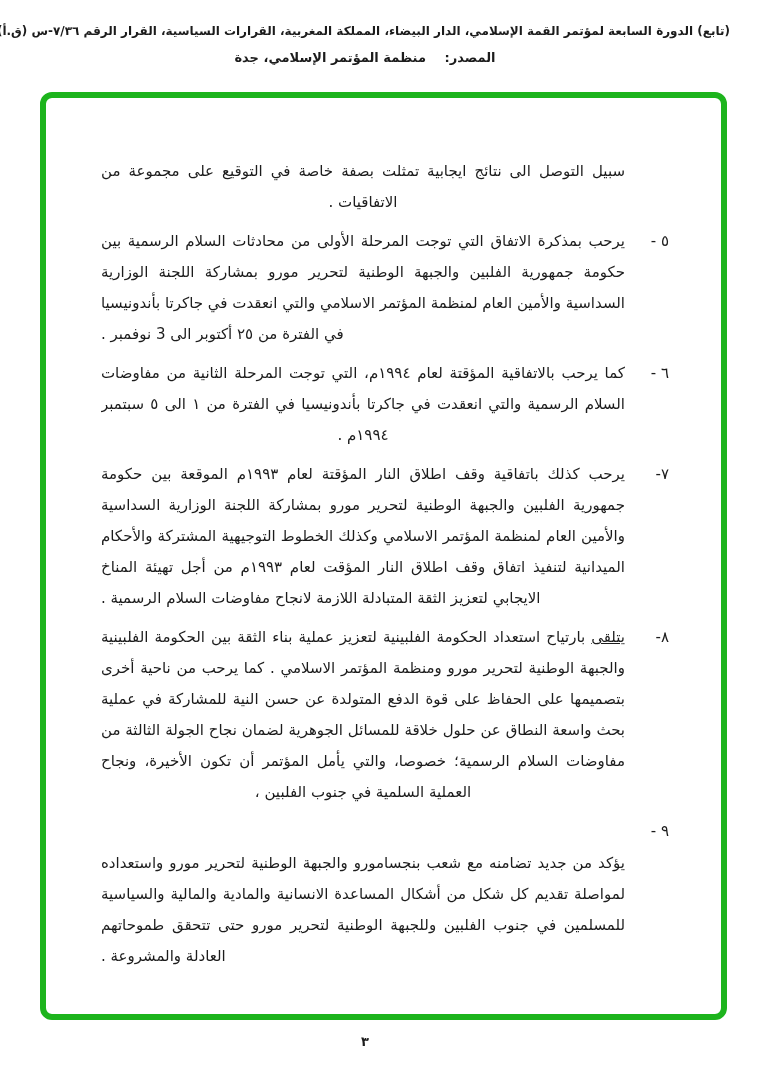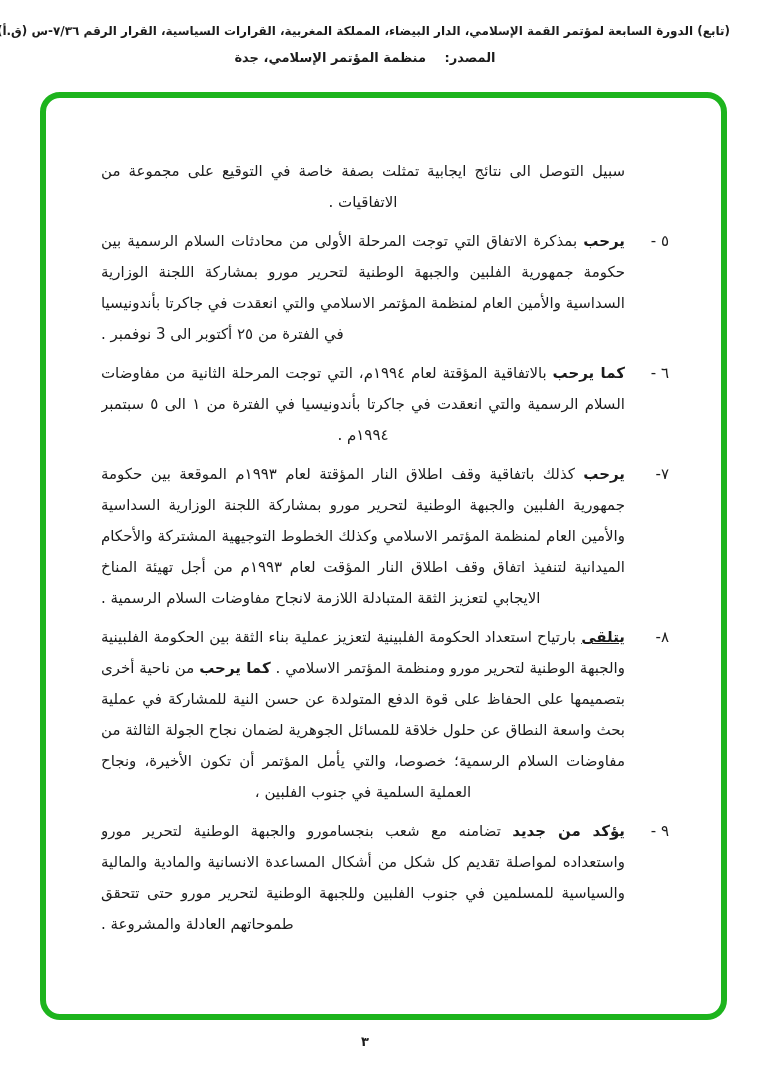--- a/index.html
+++ b/index.html
@@ -20,21 +20,21 @@
     white-space:nowrap;
   }
   .header-line2{
     font-weight:bold;font-size:13px;margin-top:12px;
   }
   .header-line2 .src-label{margin-left:14px;}
   .frame{
     position:absolute;left:40px;top:92px;
     width:675px;height:916px;
     border:6px solid #1db41d;
-    border-radius:20px;
+    border-radius:12px;
     box-sizing:content-box;
   }
   .content{
     position:absolute;top:58px;right:52px;left:55px;bottom:10px;
     direction:rtl;
     font-size:15px;line-height:31px;
     overflow:hidden;
   }
   .para{
     display:flex;flex-direction:row;
@@ -43,21 +43,21 @@
   .para.cont{padding-right:44px;box-sizing:border-box;}
   .num{
     flex:0 0 44px;width:44px;
     text-align:right;
     box-sizing:border-box;
   }
   .ptext{
     flex:1;
     text-align:justify;
   }
-  .bold{font-weight:bold;}
+  .bold{font-weight:normal;}
   .underline{text-decoration:underline;}
   .footer-pagenum{
     position:absolute;top:1034px;left:0;right:0;
     text-align:center;
     font-weight:bold;font-size:13px;
   }
 </style>
 </head>
 <body>
 
@@ -87,20 +87,20 @@
         <div class="para numbered">
           <div class="num">٧-</div>
           <div class="ptext" style="text-align-last: left;"><span class="bold">يرحب</span><span> كذلك باتفاقية وقف اطلاق النار المؤقتة لعام ١٩٩٣م الموقعة بين حكومة جمهورية الفلبين والجبهة الوطنية لتحرير مورو بمشاركة اللجنة الوزارية السداسية والأمين العام لمنظمة المؤتمر الاسلامي وكذلك الخطوط التوجيهية المشتركة والأحكام الميدانية لتنفيذ اتفاق وقف اطلاق النار المؤقت لعام ١٩٩٣م من أجل تهيئة المناخ الايجابي لتعزيز الثقة المتبادلة اللازمة لانجاح مفاوضات السلام الرسمية .</span></div>
         </div>
         <div class="para numbered">
           <div class="num">٨-</div>
           <div class="ptext" style="text-align-last: center;"><span class="bold underline">يتلقى</span><span> بارتياح استعداد الحكومة الفلبينية لتعزيز عملية بناء الثقة بين الحكومة الفلبينية والجبهة الوطنية لتحرير مورو ومنظمة المؤتمر الاسلامي . </span><span class="bold">كما يرحب</span><span> من ناحية أخرى بتصميمها على الحفاظ على قوة الدفع المتولدة عن حسن النية للمشاركة في عملية بحث واسعة النطاق عن حلول خلاقة للمسائل الجوهرية لضمان نجاح الجولة الثالثة من مفاوضات السلام الرسمية؛ خصوصا، والتي يأمل المؤتمر أن تكون الأخيرة، ونجاح العملية السلمية في جنوب الفلبين ،</span></div>
         </div>
         <div class="para numbered">
           <div class="num">٩ -</div>
-          <div class="ptext" style="text-align-last: left;"><span class="bold">يؤكد من جديد</span><span> تضامنه مع شعب بنجسامورو والجبهة الوطنية لتحرير مورو واستعداده لمواصلة تقديم كل شكل من أشكال المساعدة الانسانية والمادية والمالية والسياسية للمسلمين في جنوب الفلبين وللجبهة الوطنية لتحرير مورو حتى تتحقق طموحاتهم العادلة والمشروعة .</span></div>
+          <div class="ptext" style="text-align-last: left; margin-top: 32px;"><span class="bold">يؤكد من جديد</span><span> تضامنه مع شعب بنجسامورو والجبهة الوطنية لتحرير مورو واستعداده لمواصلة تقديم كل شكل من أشكال المساعدة الانسانية والمادية والمالية والسياسية للمسلمين في جنوب الفلبين وللجبهة الوطنية لتحرير مورو حتى تتحقق طموحاتهم العادلة والمشروعة .</span></div>
         </div>
       </div>
   </div>
 
   <div class="footer-pagenum">٣</div>
 
 </div>
 
 </body></html>

